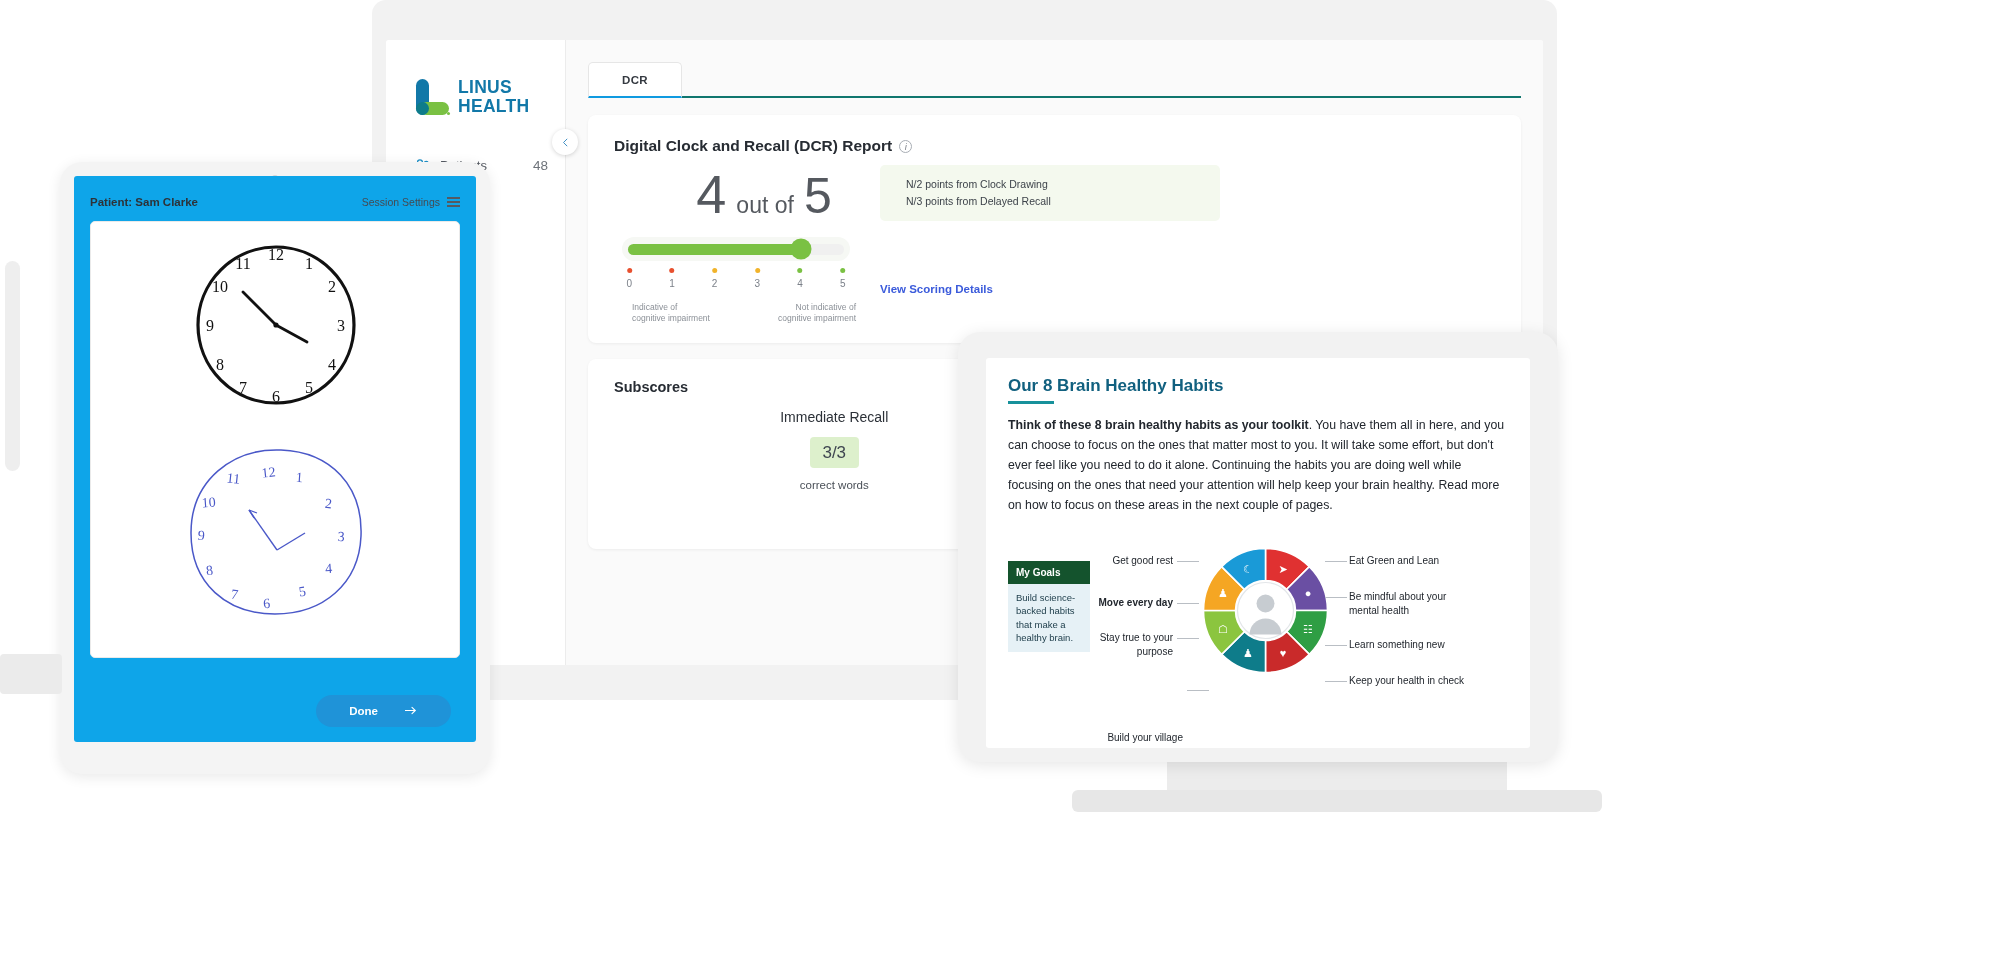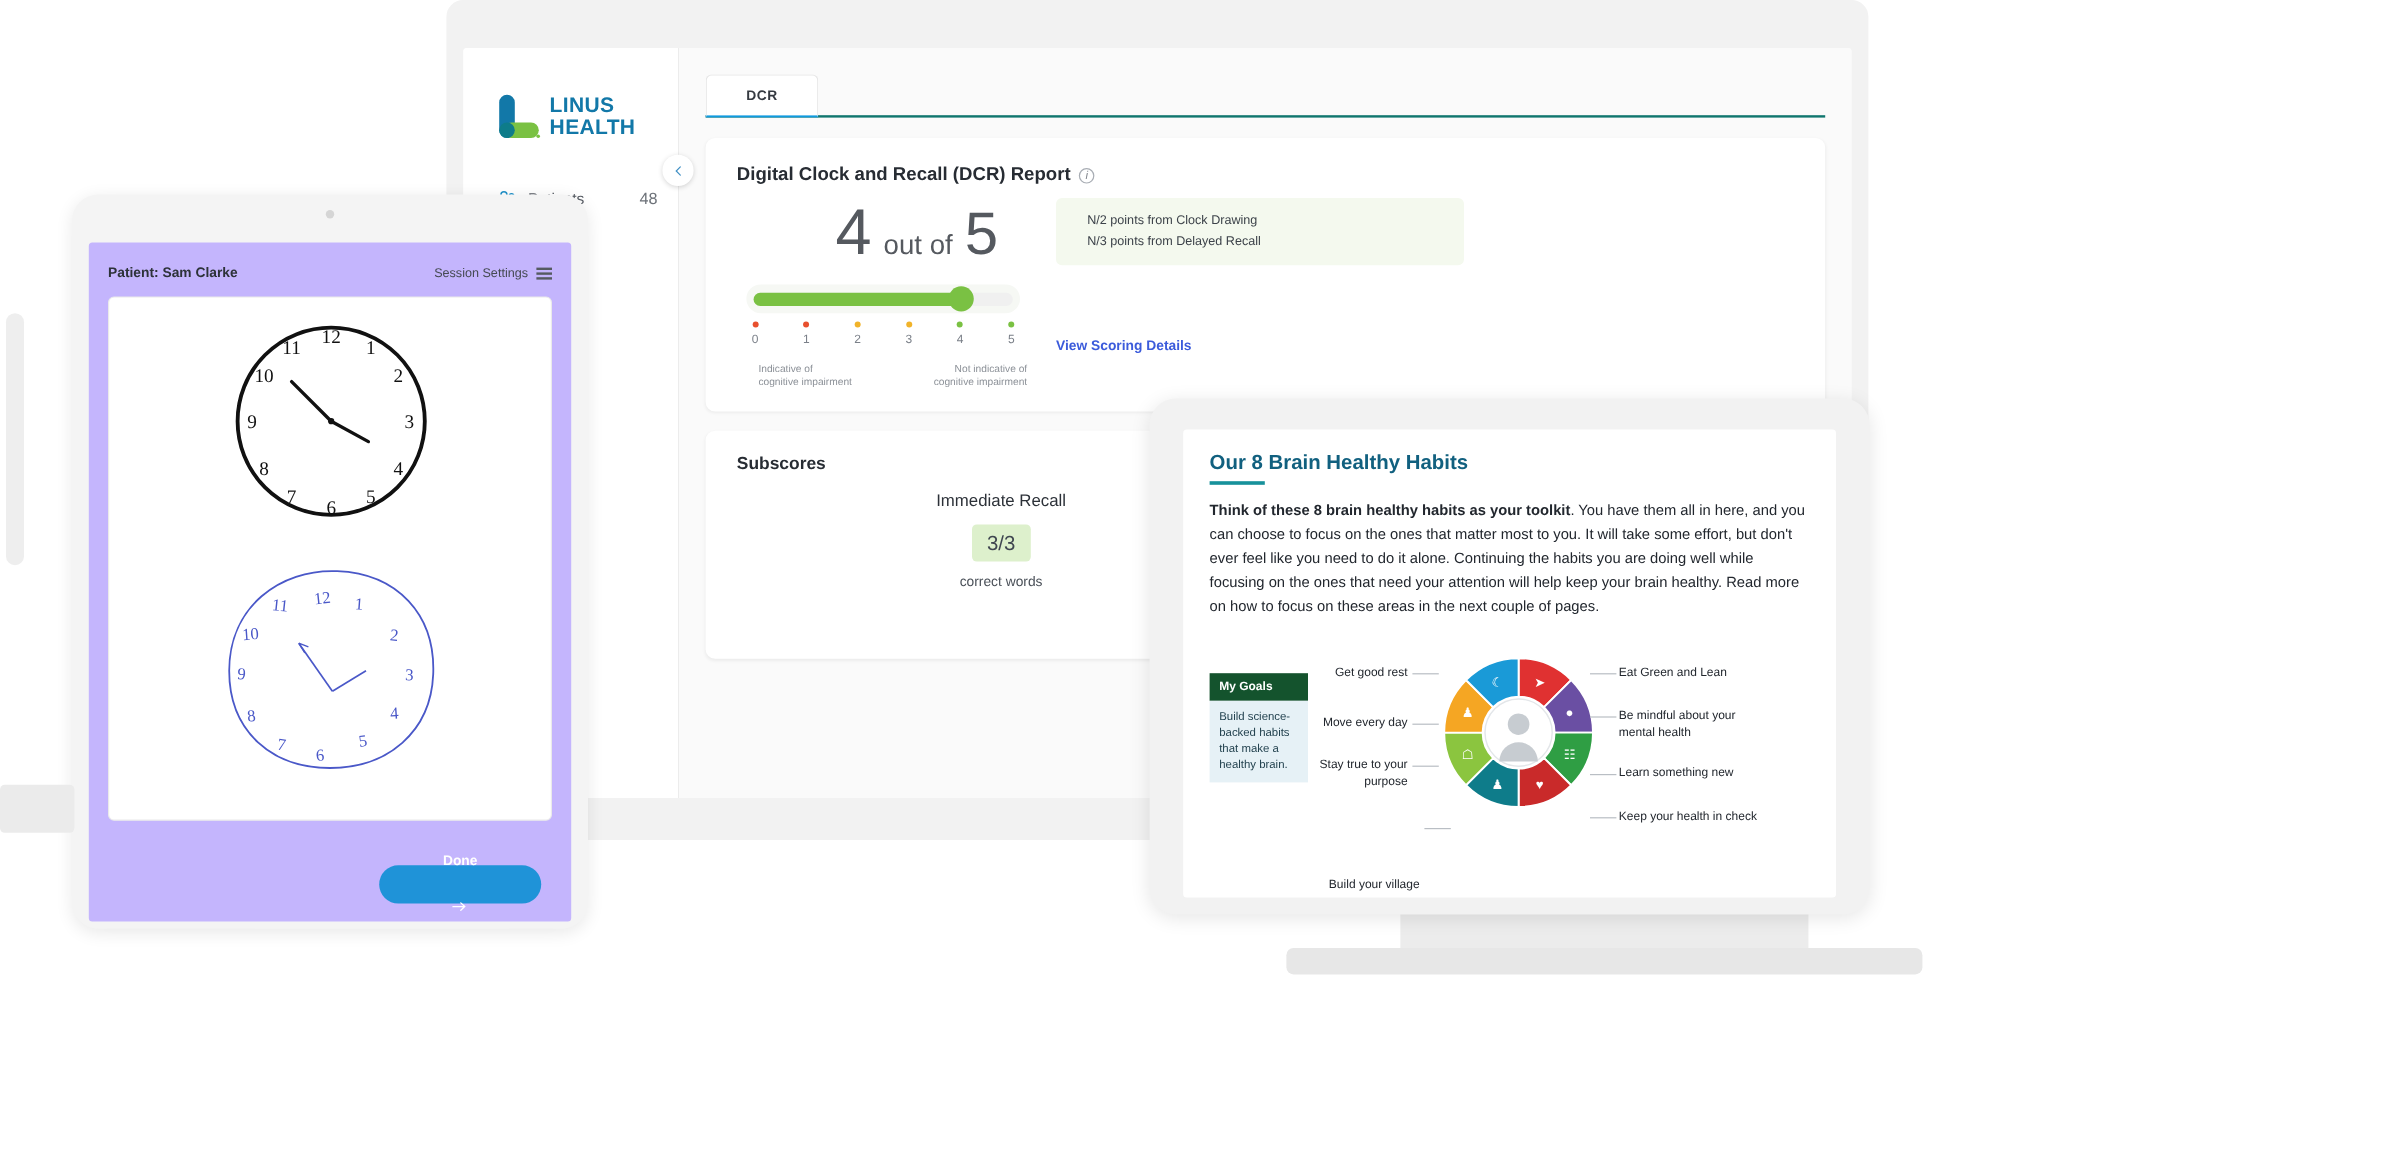--- a/index.html
+++ b/index.html
@@ -177,36 +177,36 @@
   }
   .tri-up { width: 0; height: 0; border-left: 5px solid transparent; border-right: 5px solid transparent; border-bottom: 7px solid #7ac143; }
   .inside-txt { color: #4e8b2e; font-size: 11px; }
 
   
   .tablet {
     position: absolute; left: 60px; top: 162px; width: 430px; height: 612px;
     background: #f4f4f4; border-radius: 22px; box-shadow: 0 3px 14px rgba(0,0,0,.09);
   }
   .tablet-dot { position: absolute; left: 50%; top: 13px; transform: translateX(-50%); width: 7px; height: 7px; border-radius: 50%; background: #d5d5d5; }
-  .tablet-screen { position: absolute; left: 14px; top: 40px; width: 402px; height: 566px; background: #c4b5fd; border-radius: 3px; overflow: hidden; }
+  .tablet-screen { position: absolute; left: 14px; top: 14px; width: 402px; height: 566px; background: #0ea5e9; border-radius: 3px; overflow: hidden; }
   .t-head { display: flex; align-items: center; justify-content: space-between; padding: 20px 16px 0 16px; }
   .t-patient { font-size: 11.5px; font-weight: 700; color: #2d3239; }
   .t-session { display: flex; align-items: center; gap: 7px; font-size: 10.5px; color: #454a52; margin-left: 16px; }
   .hamburger { display: flex; flex-direction: column; gap: 2.5px; }
   .hamburger i { display: block; width: 13px; height: 1.4px; background: #555a61; }
 
   .draw-panel {
     margin: 13px 16px 0 16px; width: 370px; height: 437px;
     background: #ffffff; border: 1px solid #eaeaea; border-radius: 5px; position: relative;
   }
   .done-btn {
     position: absolute; left: 242px; top: 519px; width: 135px; height: 32px;
     background: #1f93d8; border-radius: 16px; color: #ffffff;
     display: flex; align-items: center; justify-content: center; gap: 27px;
-    font-size: 11.5px; font-weight: 700; flex-direction: column;
+    font-size: 11.5px; font-weight: 700;
   }
 
   .stylus { position: absolute; left: 5px; top: 261px; width: 15px; height: 210px; background: #eeeeee; border-radius: 8px; }
   .tablet-bar { position: absolute; left: 0px; top: 654px; width: 62px; height: 40px; background: #ebebeb; border-radius: 4px; }
 
   
   .habits-device {
     position: absolute; left: 958px; top: 332px; width: 600px; height: 430px;
     background: #f2f2f2; border-radius: 22px; box-shadow: 0 3px 16px rgba(0,0,0,.1);
   }
@@ -491,21 +491,21 @@
               <path d="M18.65937956643404 18.659379566434055 A62 62 0 0 1 62.499999999999986 0.5 L62.49999999999999 32.5 A30 30 0 0 0 41.28679656440357 41.28679656440357 Z" fill="#1a9ad7" stroke="#ffffff" stroke-width="1.6"></path>
               <text x="44.896562111205846" y="24.50154150448082" text-anchor="middle" font-size="11" fill="#ffffff">☾</text>
               <circle cx="62.5" cy="62.5" r="28" fill="#ffffff" stroke="#e3e6e9" stroke-width="1.2"></circle>
               <circle cx="62.5" cy="55.5" r="9" fill="#c7ccd1"></circle>
               <path d="M46.5 86.5 a16 16 0 0 1 32 0 Z" fill="#c7ccd1"></path>
             </svg>
         </div>
         <div id="wheelLabels">
             <div class="w-lbl l" style="left: 0px; top: 6px; width: 92px;">Get good rest</div>
             <div class="leader" style="left: 96px; top: 13px; width: 22px;"></div>
-            <div class="w-lbl l" style="left: 0px; top: 48px; width: 92px;">Move every day</div>
+            <div class="w-lbl l" style="left: 0px; top: 48px; width: 92px; font-weight: bold;">Move every day</div>
             <div class="leader" style="left: 96px; top: 55px; width: 22px;"></div>
             <div class="w-lbl l" style="left: 0px; top: 83px; width: 92px;">Stay true to your purpose</div>
             <div class="leader" style="left: 96px; top: 90px; width: 22px;"></div>
             <div class="w-lbl l" style="left: 0px; top: 135px; width: 102px; margin-top: 48px;">Build your village</div>
             <div class="leader" style="left: 106px; top: 142px; width: 22px;"></div>
             <div class="w-lbl r" style="left: 268px; top: 6px; width: 120px;">Eat Green and Lean</div>
             <div class="leader" style="left: 244px; top: 13px; width: 22px;"></div>
             <div class="w-lbl r" style="left: 268px; top: 42px; width: 120px;">Be mindful about your mental health</div>
             <div class="leader" style="left: 244px; top: 49px; width: 22px;"></div>
             <div class="w-lbl r" style="left: 268px; top: 90px; width: 120px;">Learn something new</div>

